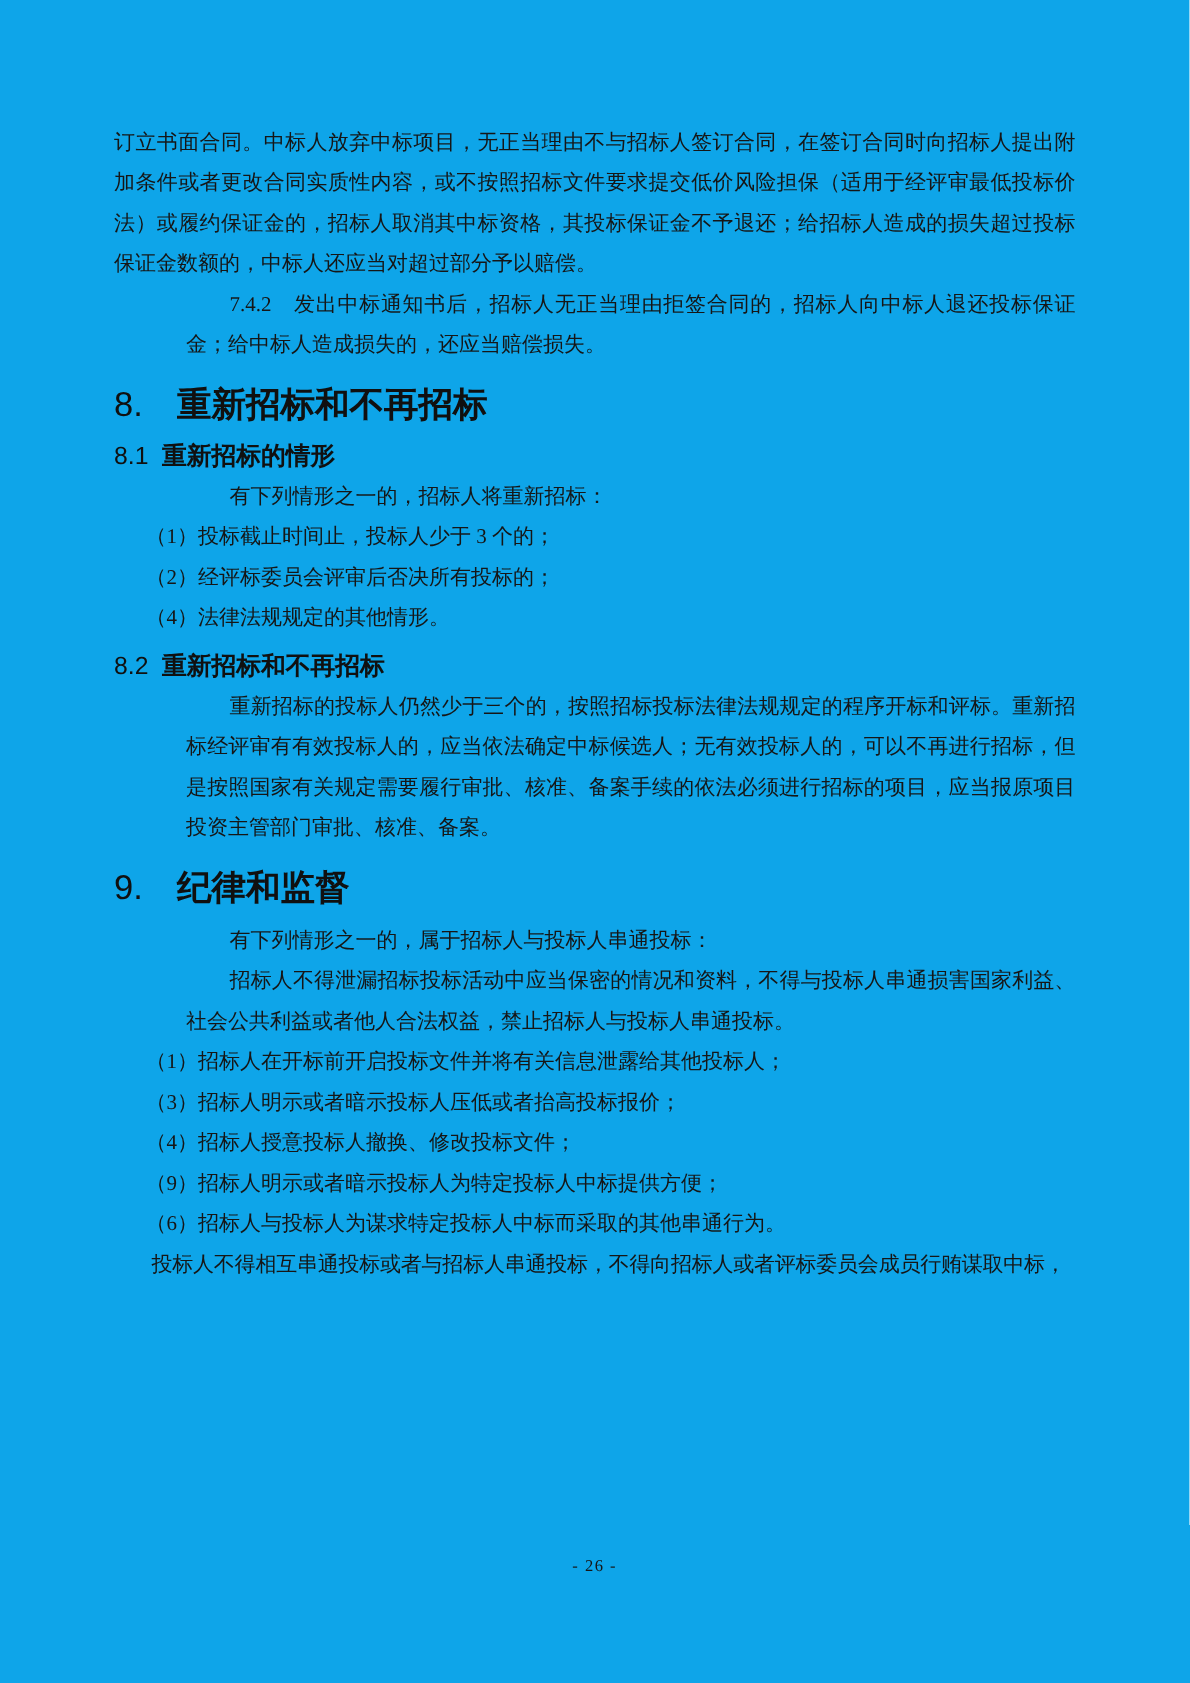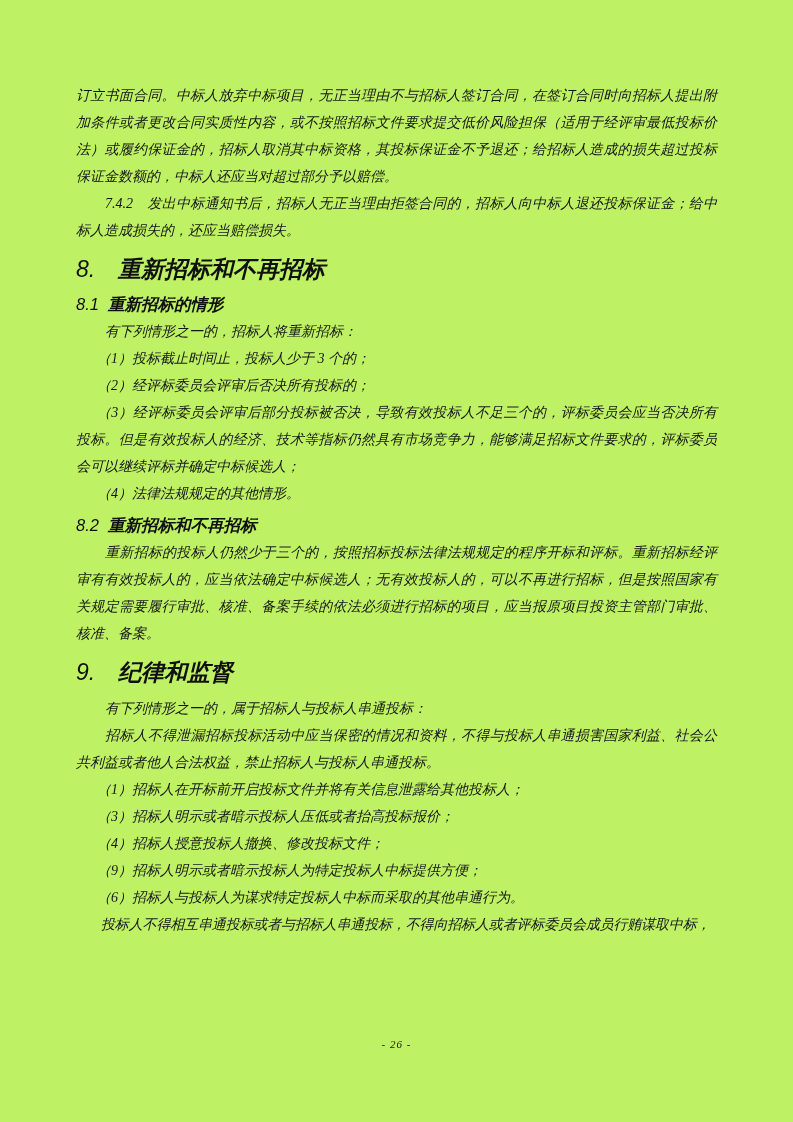--- a/index.html
+++ b/index.html
@@ -1,39 +1,38 @@
 <!DOCTYPE html>
 <html><head>
 <meta charset="utf-8">
 <style>
   html, body { margin: 0; padding: 0; background: #ffffff; }
   .page {
     position: relative;
     width: 793px;
     height: 1122px;
-    background: #bef264;
+    background: #0ea5e9;
     overflow: hidden;
     font-family: "Liberation Serif", "DejaVu Serif", serif;
     color: #161616;
-    font-style: italic;
   }
   .content {
     position: absolute;
     left: 76px;
     top: 82px;
     width: 641px;
   }
   .para {
     margin: 0;
     font-size: 14px;
     line-height: 27px;
     text-align: justify;
     text-justify: inter-ideograph;
   }
-  .indent { text-indent: 29px; }
+  .indent { text-indent: 29px; margin-left: 48px; }
   .item   { text-indent: 21px; }
   .tight  { text-indent: 25px; letter-spacing: -0.15px; }
   .h1 {
     font-family: "Liberation Sans", "DejaVu Sans", sans-serif;
     font-weight: 600;
     font-size: 23px;
     line-height: 34px;
     margin: 8px 0 6px 0;
     color: #101010;
   }
@@ -72,21 +71,20 @@
       <span class="num">8.</span><span>重新招标和不再招标</span>
     </div>
 
     <div class="h2">
       <span class="num">8.1</span><span>重新招标的情形</span>
     </div>
 
     <p class="para indent">有下列情形之一的，招标人将重新招标：</p>
     <p class="para item">（1）投标截止时间止，投标人少于 3 个的；</p>
     <p class="para item">（2）经评标委员会评审后否决所有投标的；</p>
-    <p class="para item">（3）经评标委员会评审后部分投标被否决，导致有效投标人不足三个的，评标委员会应当否决所有投标。但是有效投标人的经济、技术等指标仍然具有市场竞争力，能够满足招标文件要求的，评标委员会可以继续评标并确定中标候选人；</p>
     <p class="para item">（4）法律法规规定的其他情形。</p>
 
     <div class="h2">
       <span class="num">8.2</span><span>重新招标和不再招标</span>
     </div>
 
     <p class="para indent">重新招标的投标人仍然少于三个的，按照招标投标法律法规规定的程序开标和评标。重新招标经评审有有效投标人的，应当依法确定中标候选人；无有效投标人的，可以不再进行招标，但是按照国家有关规定需要履行审批、核准、备案手续的依法必须进行招标的项目，应当报原项目投资主管部门审批、核准、备案。</p>
 
     <div class="h1">
       <span class="num">9.</span><span>纪律和监督</span>

